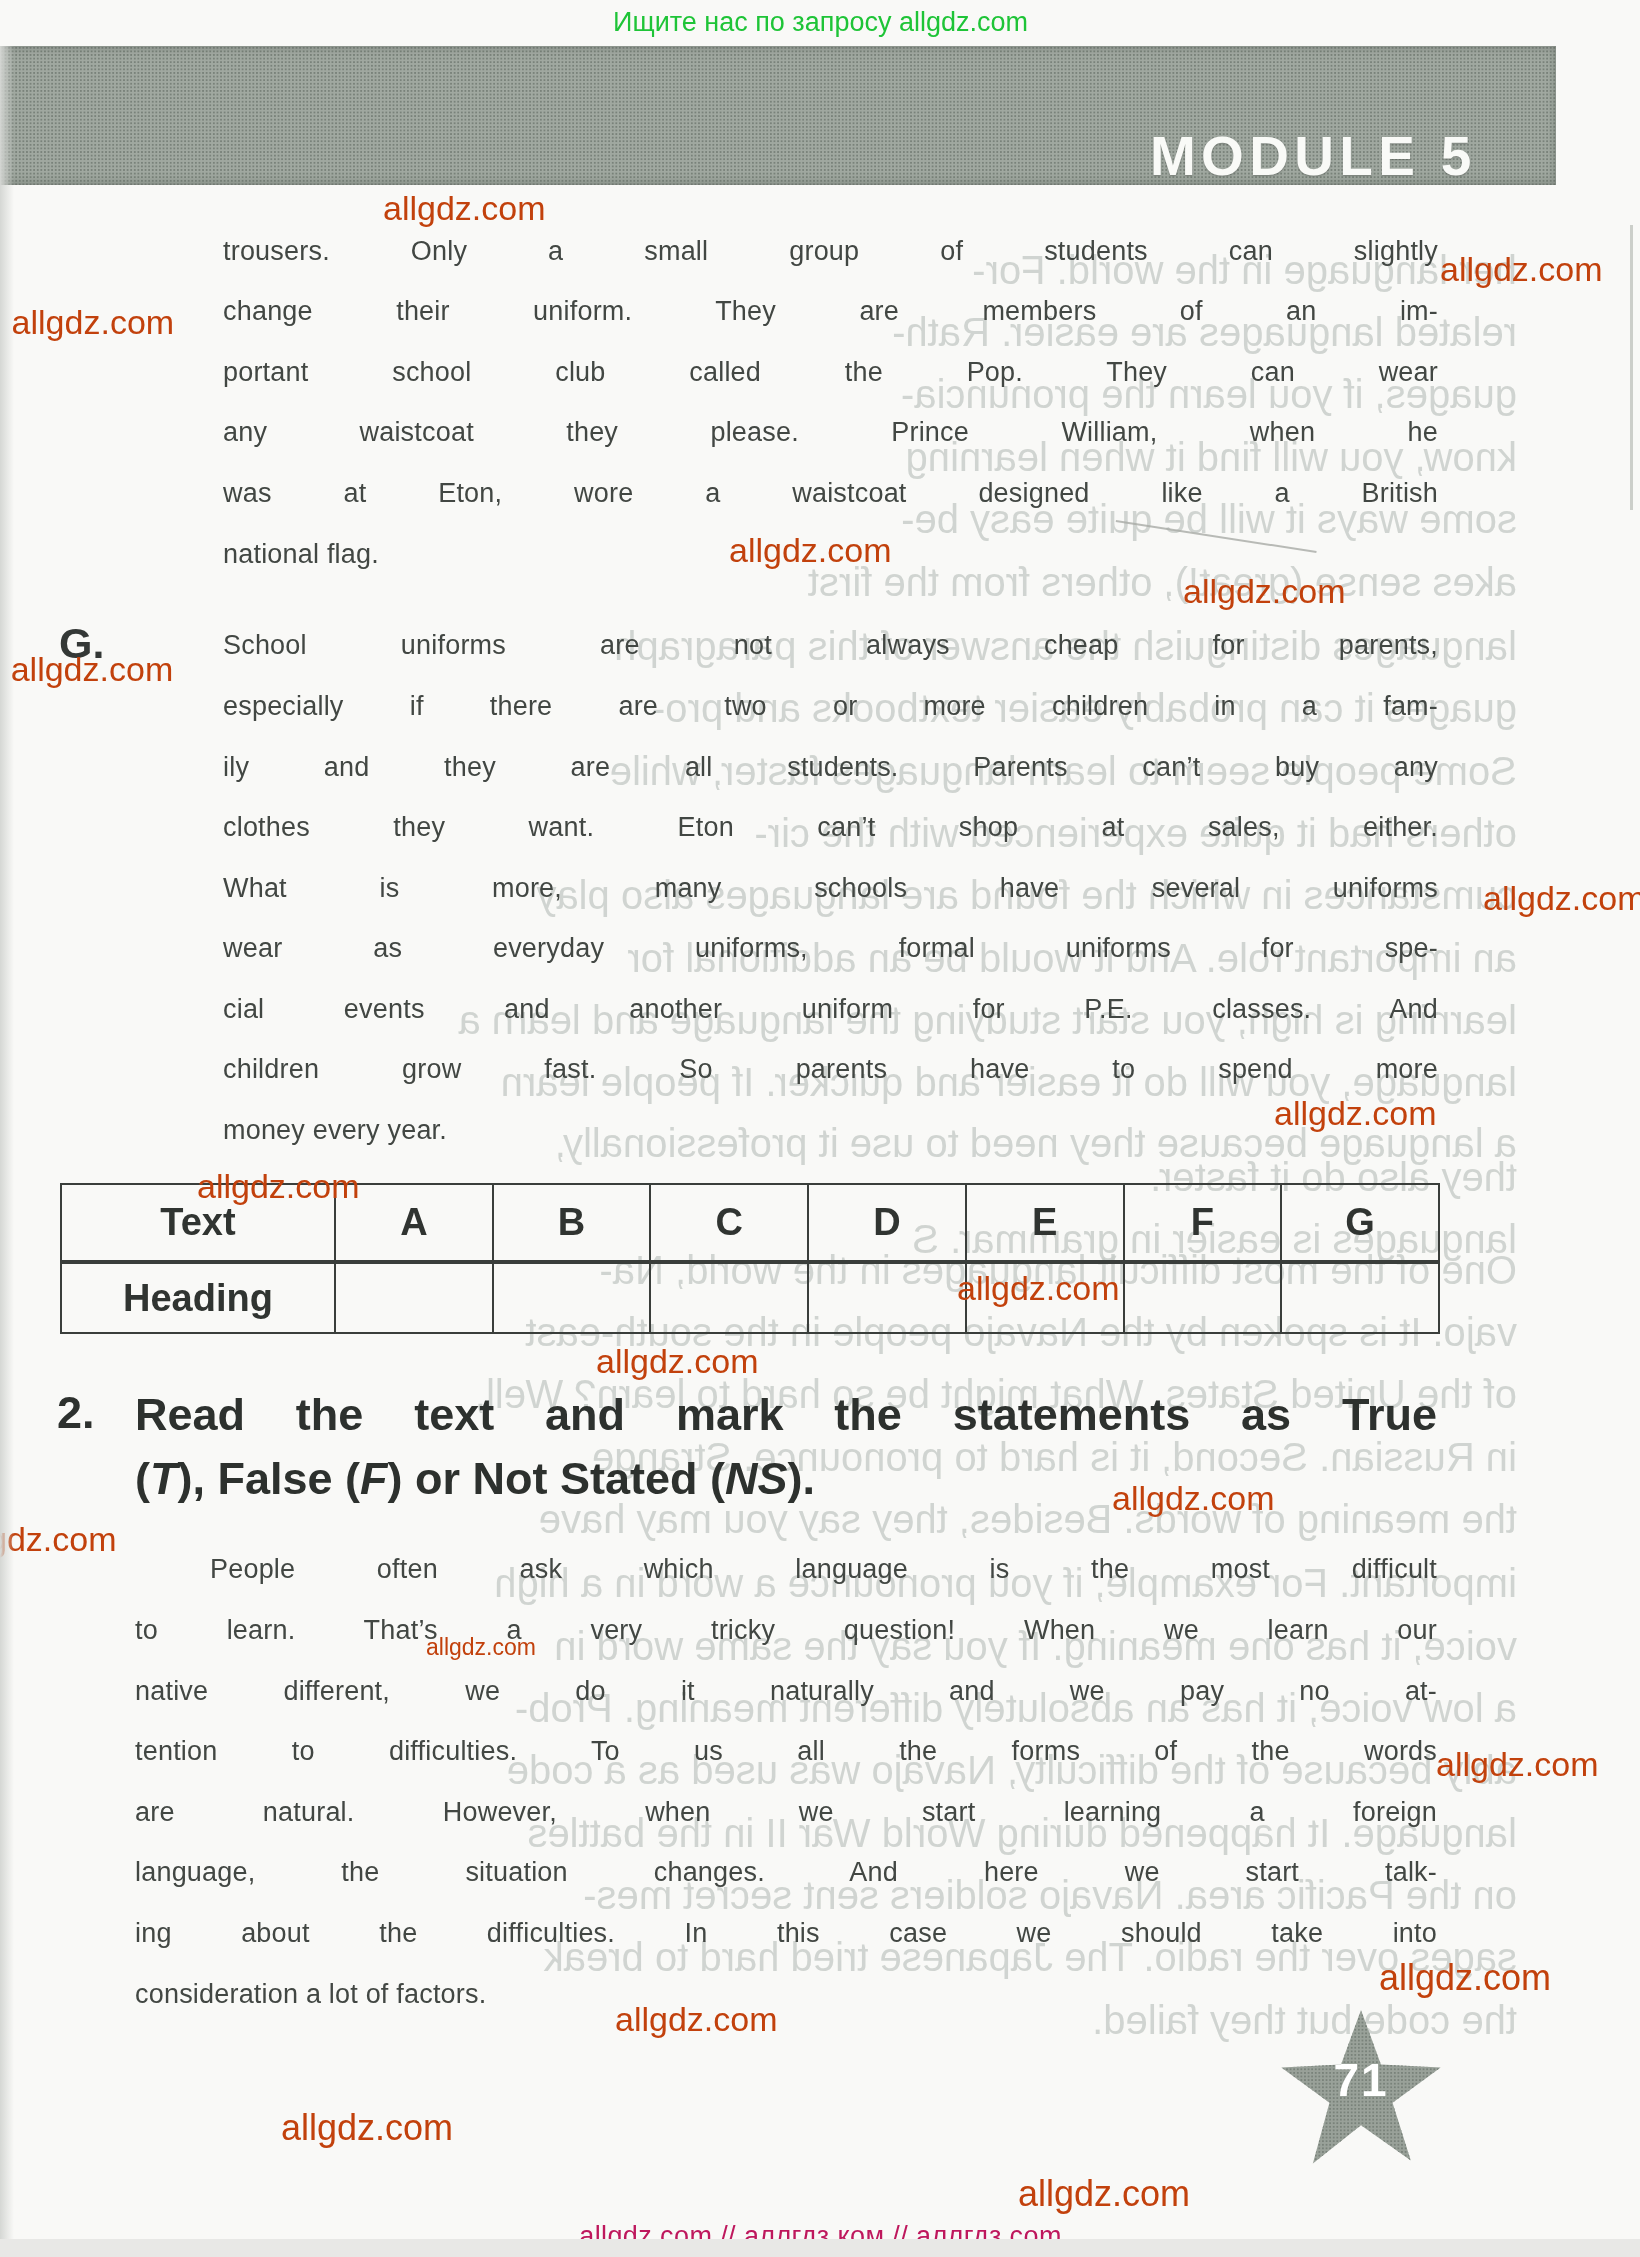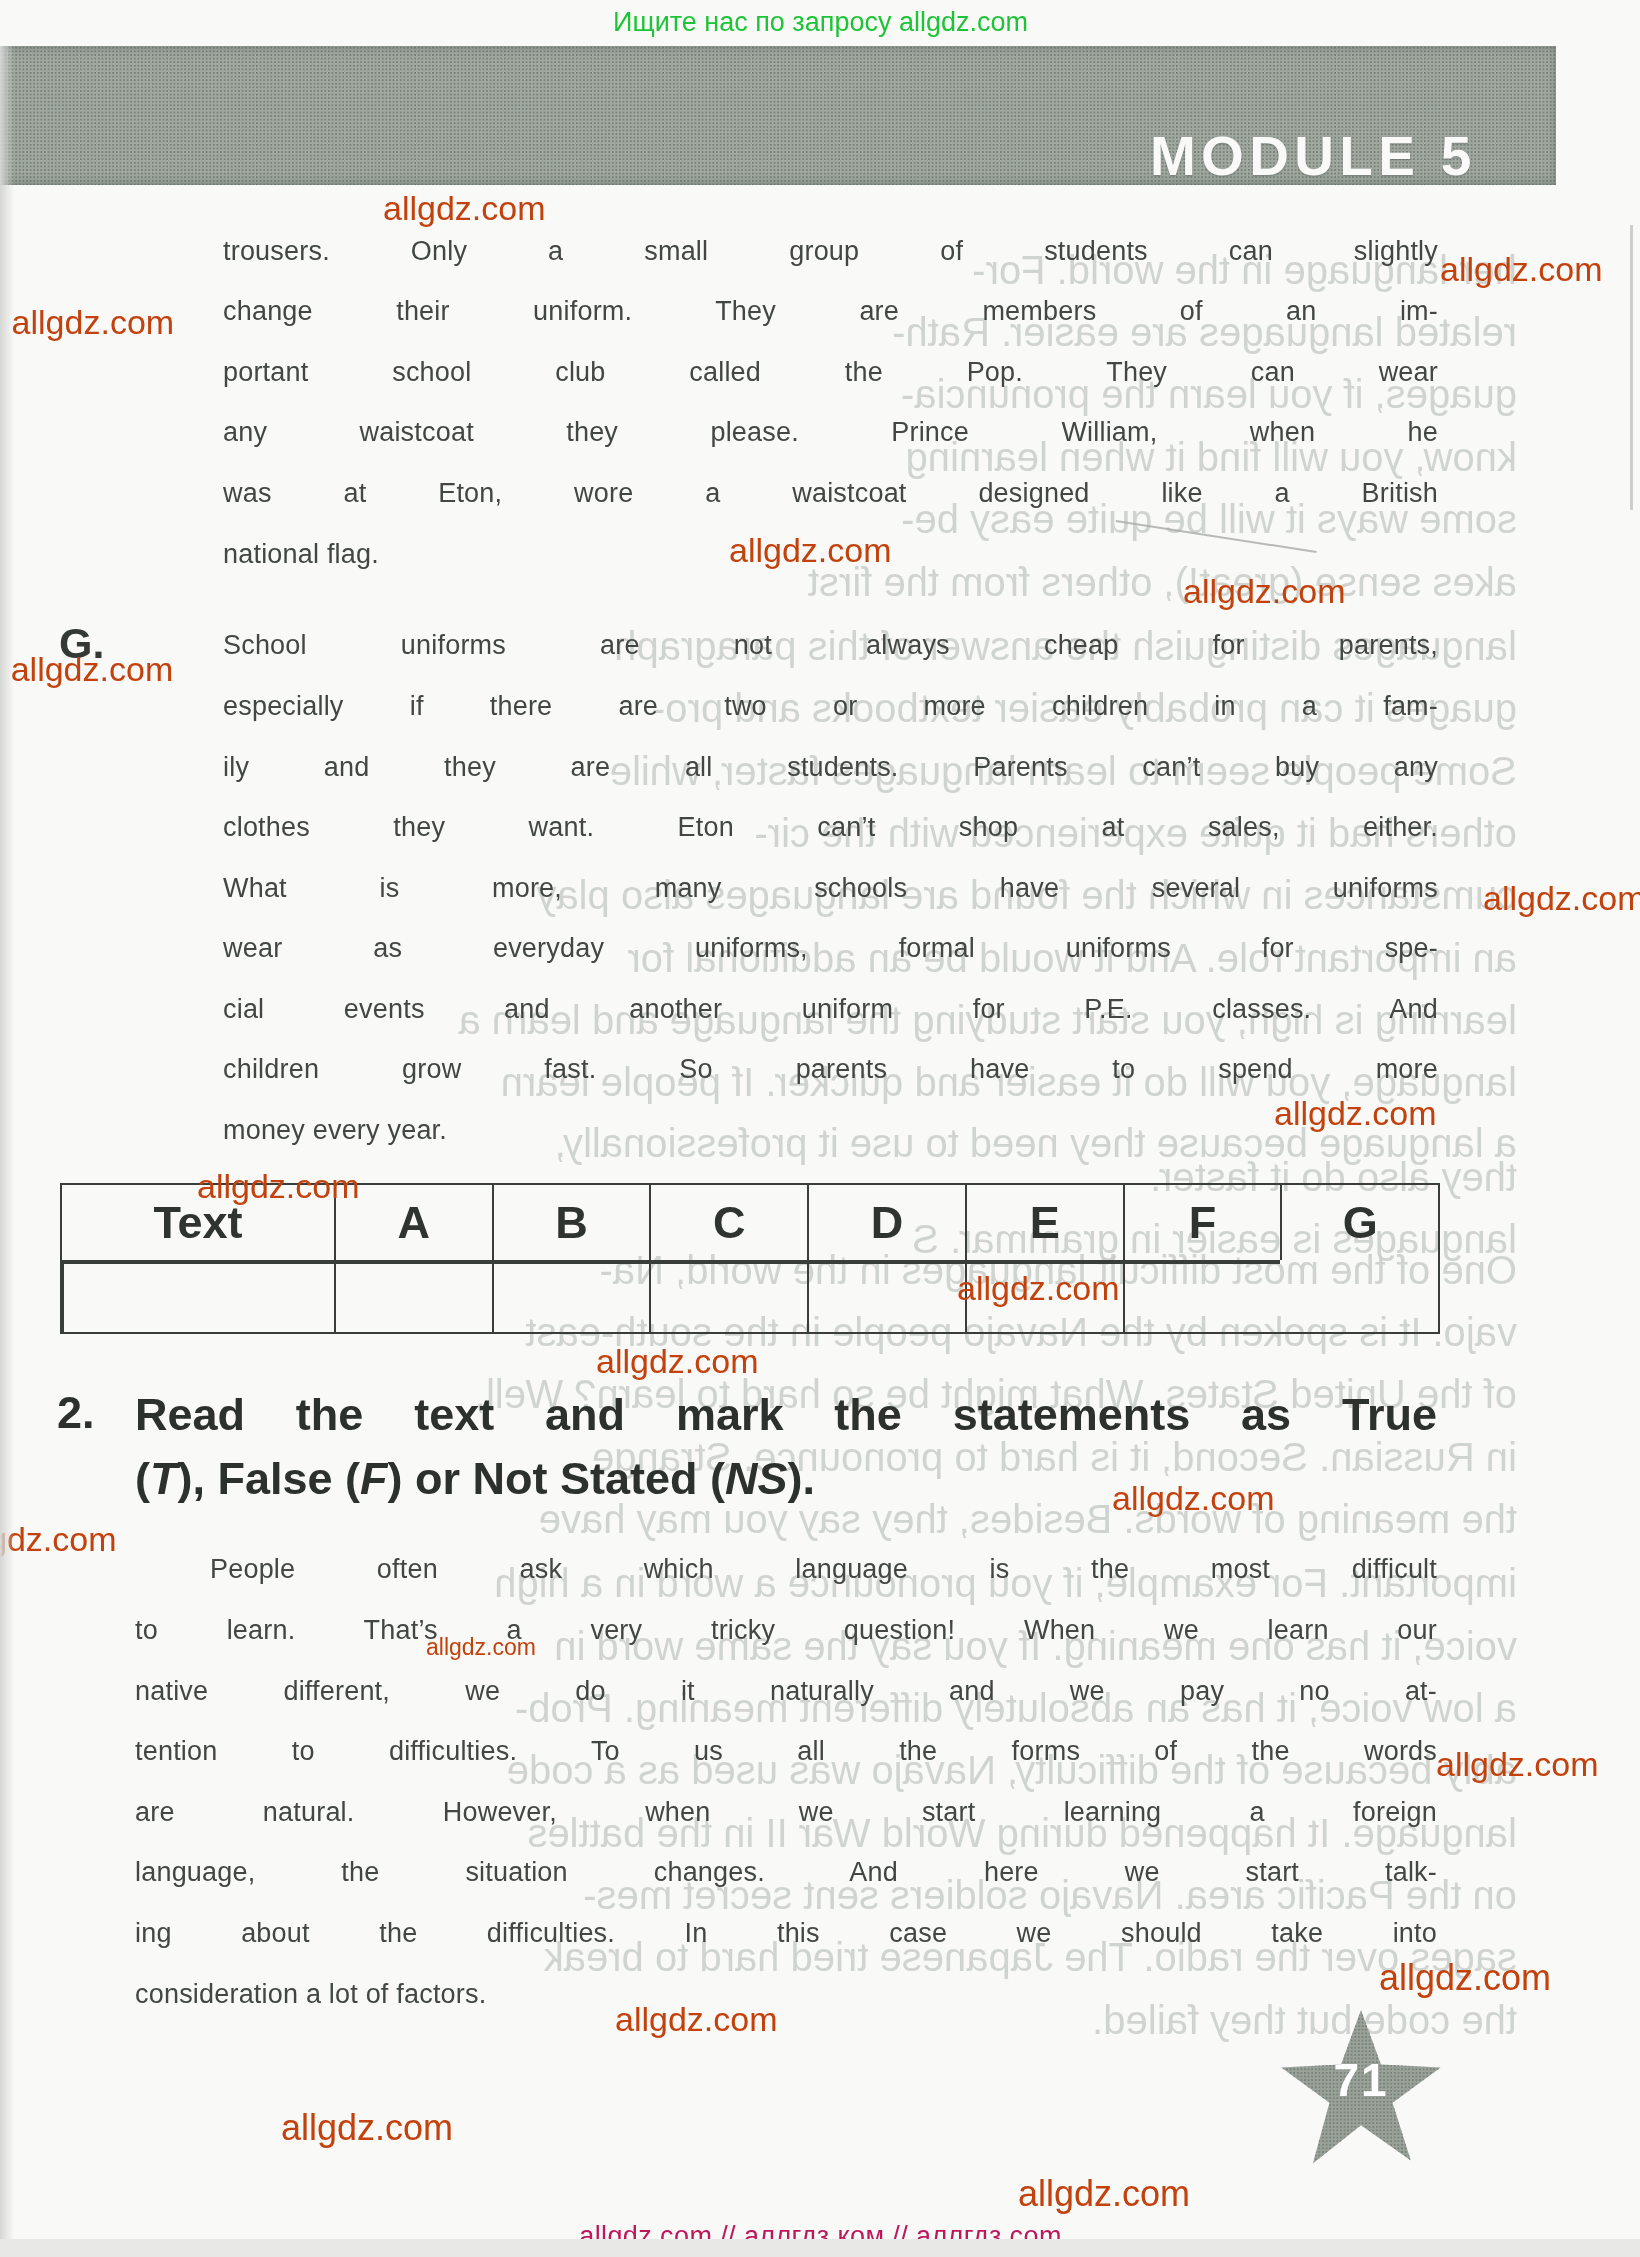--- a/index.html
+++ b/index.html
@@ -68,21 +68,21 @@
   
   .match-table{
     position:absolute;
     border:2.7px solid #3a3e3b;
     display:grid;
     background:transparent;
   }
   .match-cell{
     border-left:2.7px solid #3a3e3b;
     display:flex;align-items:center;justify-content:center;
-    font-size:45px;font-weight:700;color:#303431;
+    font-size:38px;font-weight:700;color:#303431;
   }
   .match-cell.first{border-left:none;}
   .match-cell.row2{border-top:4.5px solid #3a3e3b;}
   
   .wm{
     position:absolute;color:#c2410c;white-space:nowrap;font-weight:400;
   }
   
   .star{
     position:absolute;left:1278px;top:2010px;width:166px;height:160px;
@@ -188,20 +188,21 @@
 
   <div class="match-table" id="match-table" style="left: 60px; top: 1183px; width: 1376px; grid-template-columns: 272px repeat(7, 1fr); grid-template-rows: 75px 72px;">
       <div class="match-cell first">Text</div>
       <div class="match-cell">A</div>
       <div class="match-cell">B</div>
       <div class="match-cell">C</div>
       <div class="match-cell">D</div>
       <div class="match-cell">E</div>
       <div class="match-cell">F</div>
       <div class="match-cell">G</div>
+      <div class="match-cell row2 first">Heading</div>
       <div class="match-cell row2"></div>
       <div class="match-cell row2"></div>
       <div class="match-cell row2"></div>
       <div class="match-cell row2"></div>
       <div class="match-cell row2"></div>
       <div class="match-cell row2"></div>
       <div class="match-cell row2"></div>
     </div>
 
   <div id="wm-layer">

